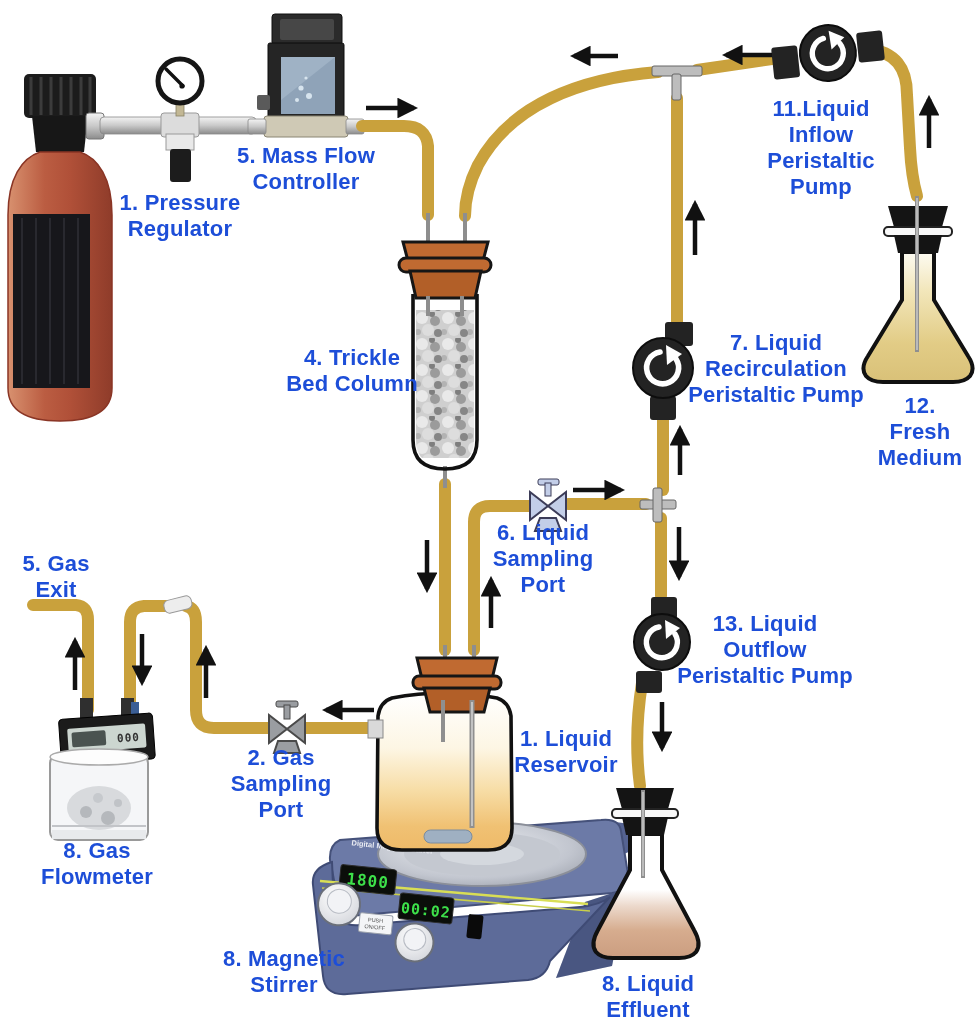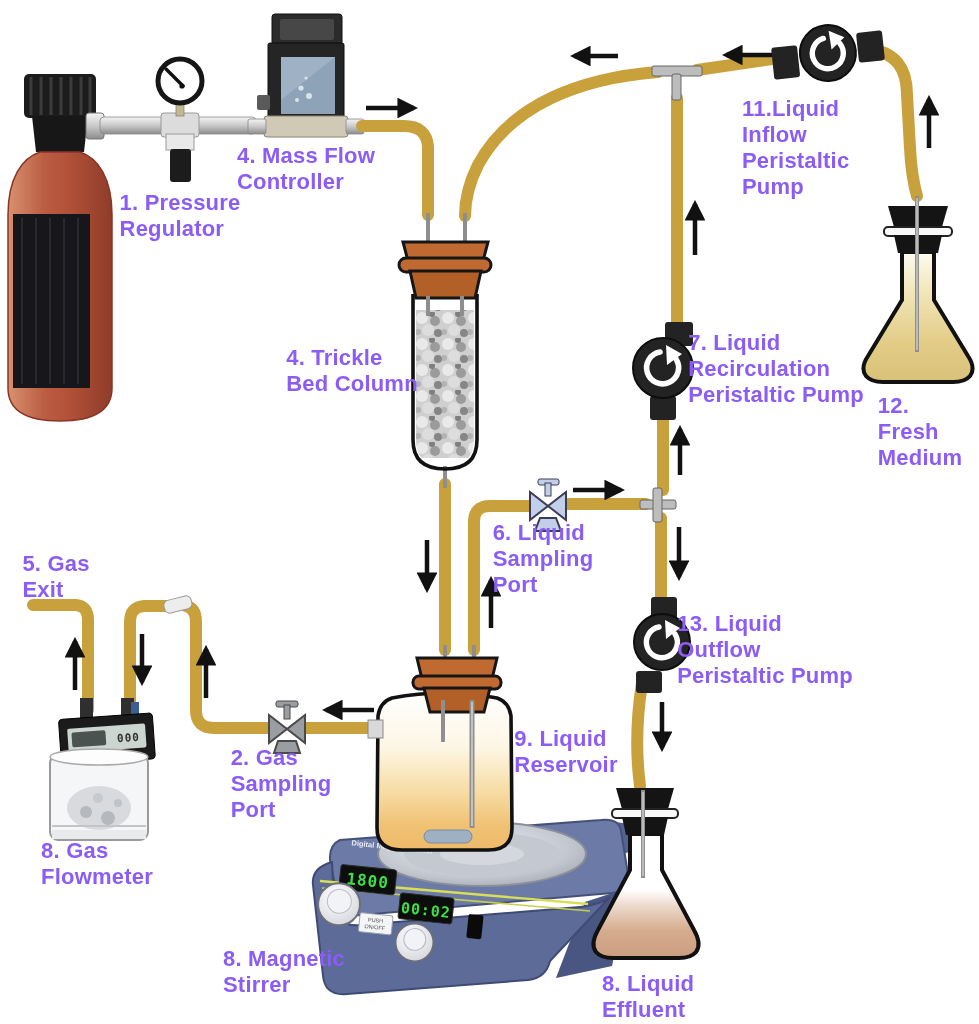--- a/index.html
+++ b/index.html
@@ -1,20 +1,20 @@
 <!DOCTYPE html>
 <html><head>
 <meta charset="utf-8">
 <style>
   html,body{margin:0;padding:0;background:#ffffff;}
   #stage{position:relative;width:979px;height:1024px;background:#ffffff;overflow:hidden;
          font-family:"Liberation Sans", sans-serif;}
   #stage svg{position:absolute;left:0;top:0;}
-  .lbl{position:absolute;transform:translateX(-50%);text-align:left;
-       font:bold 22px/26px "Liberation Sans", sans-serif;color:#8b5cf6;
+  .lbl{position:absolute;transform:translateX(-50%);text-align:center;
+       font:bold 22px/26px "Liberation Sans", sans-serif;color:#1d4ed8;
        white-space:pre-line;letter-spacing:.2px;}
   .led{font-family:"DejaVu Sans Mono", monospace;font-weight:bold;letter-spacing:1px;}
 </style>
 </head>
 <body>
 
 <div id="stage">
 <svg width="979" height="1024" viewBox="0 0 979 1024">
   <defs>
     <marker id="ah" viewBox="0 0 10 10" refX="8" refY="5" markerWidth="4.6" markerHeight="4.6" orient="auto">
@@ -309,25 +309,25 @@
     <path marker-end="url(#ah)" d="M491,628 L491,580"></path>
     <path marker-end="url(#ah)" d="M374,710 L326,710"></path>
     <path marker-end="url(#ah)" d="M206,698 L206,649"></path>
     <path marker-end="url(#ah)" d="M142,634 L142,682"></path>
     <path marker-end="url(#ah)" d="M75,690 L75,641"></path>
   </g>
 </svg>
 
 <div class="lbl" style="left:180px;top:190px">1. Pressure
 Regulator</div>
-<div class="lbl" style="left:306px;top:143px">4. Mass Flow
+<div class="lbl" style="left:306px;top:143px">5. Mass Flow
 Controller</div>
 <div class="lbl" style="left:352px;top:345px">4. Trickle
 Bed Column</div>
-<div class="lbl" style="left:566px;top:726px">9. Liquid
+<div class="lbl" style="left:566px;top:726px">1. Liquid
 Reservoir</div>
 <div class="lbl" style="left:543px;top:520px">6. Liquid
 Sampling
 Port</div>
 <div class="lbl" style="left:776px;top:330px">7. Liquid
 Recirculation
 Peristaltic Pump</div>
 <div class="lbl" style="left:281px;top:745px">2. Gas
 Sampling
 Port</div>

